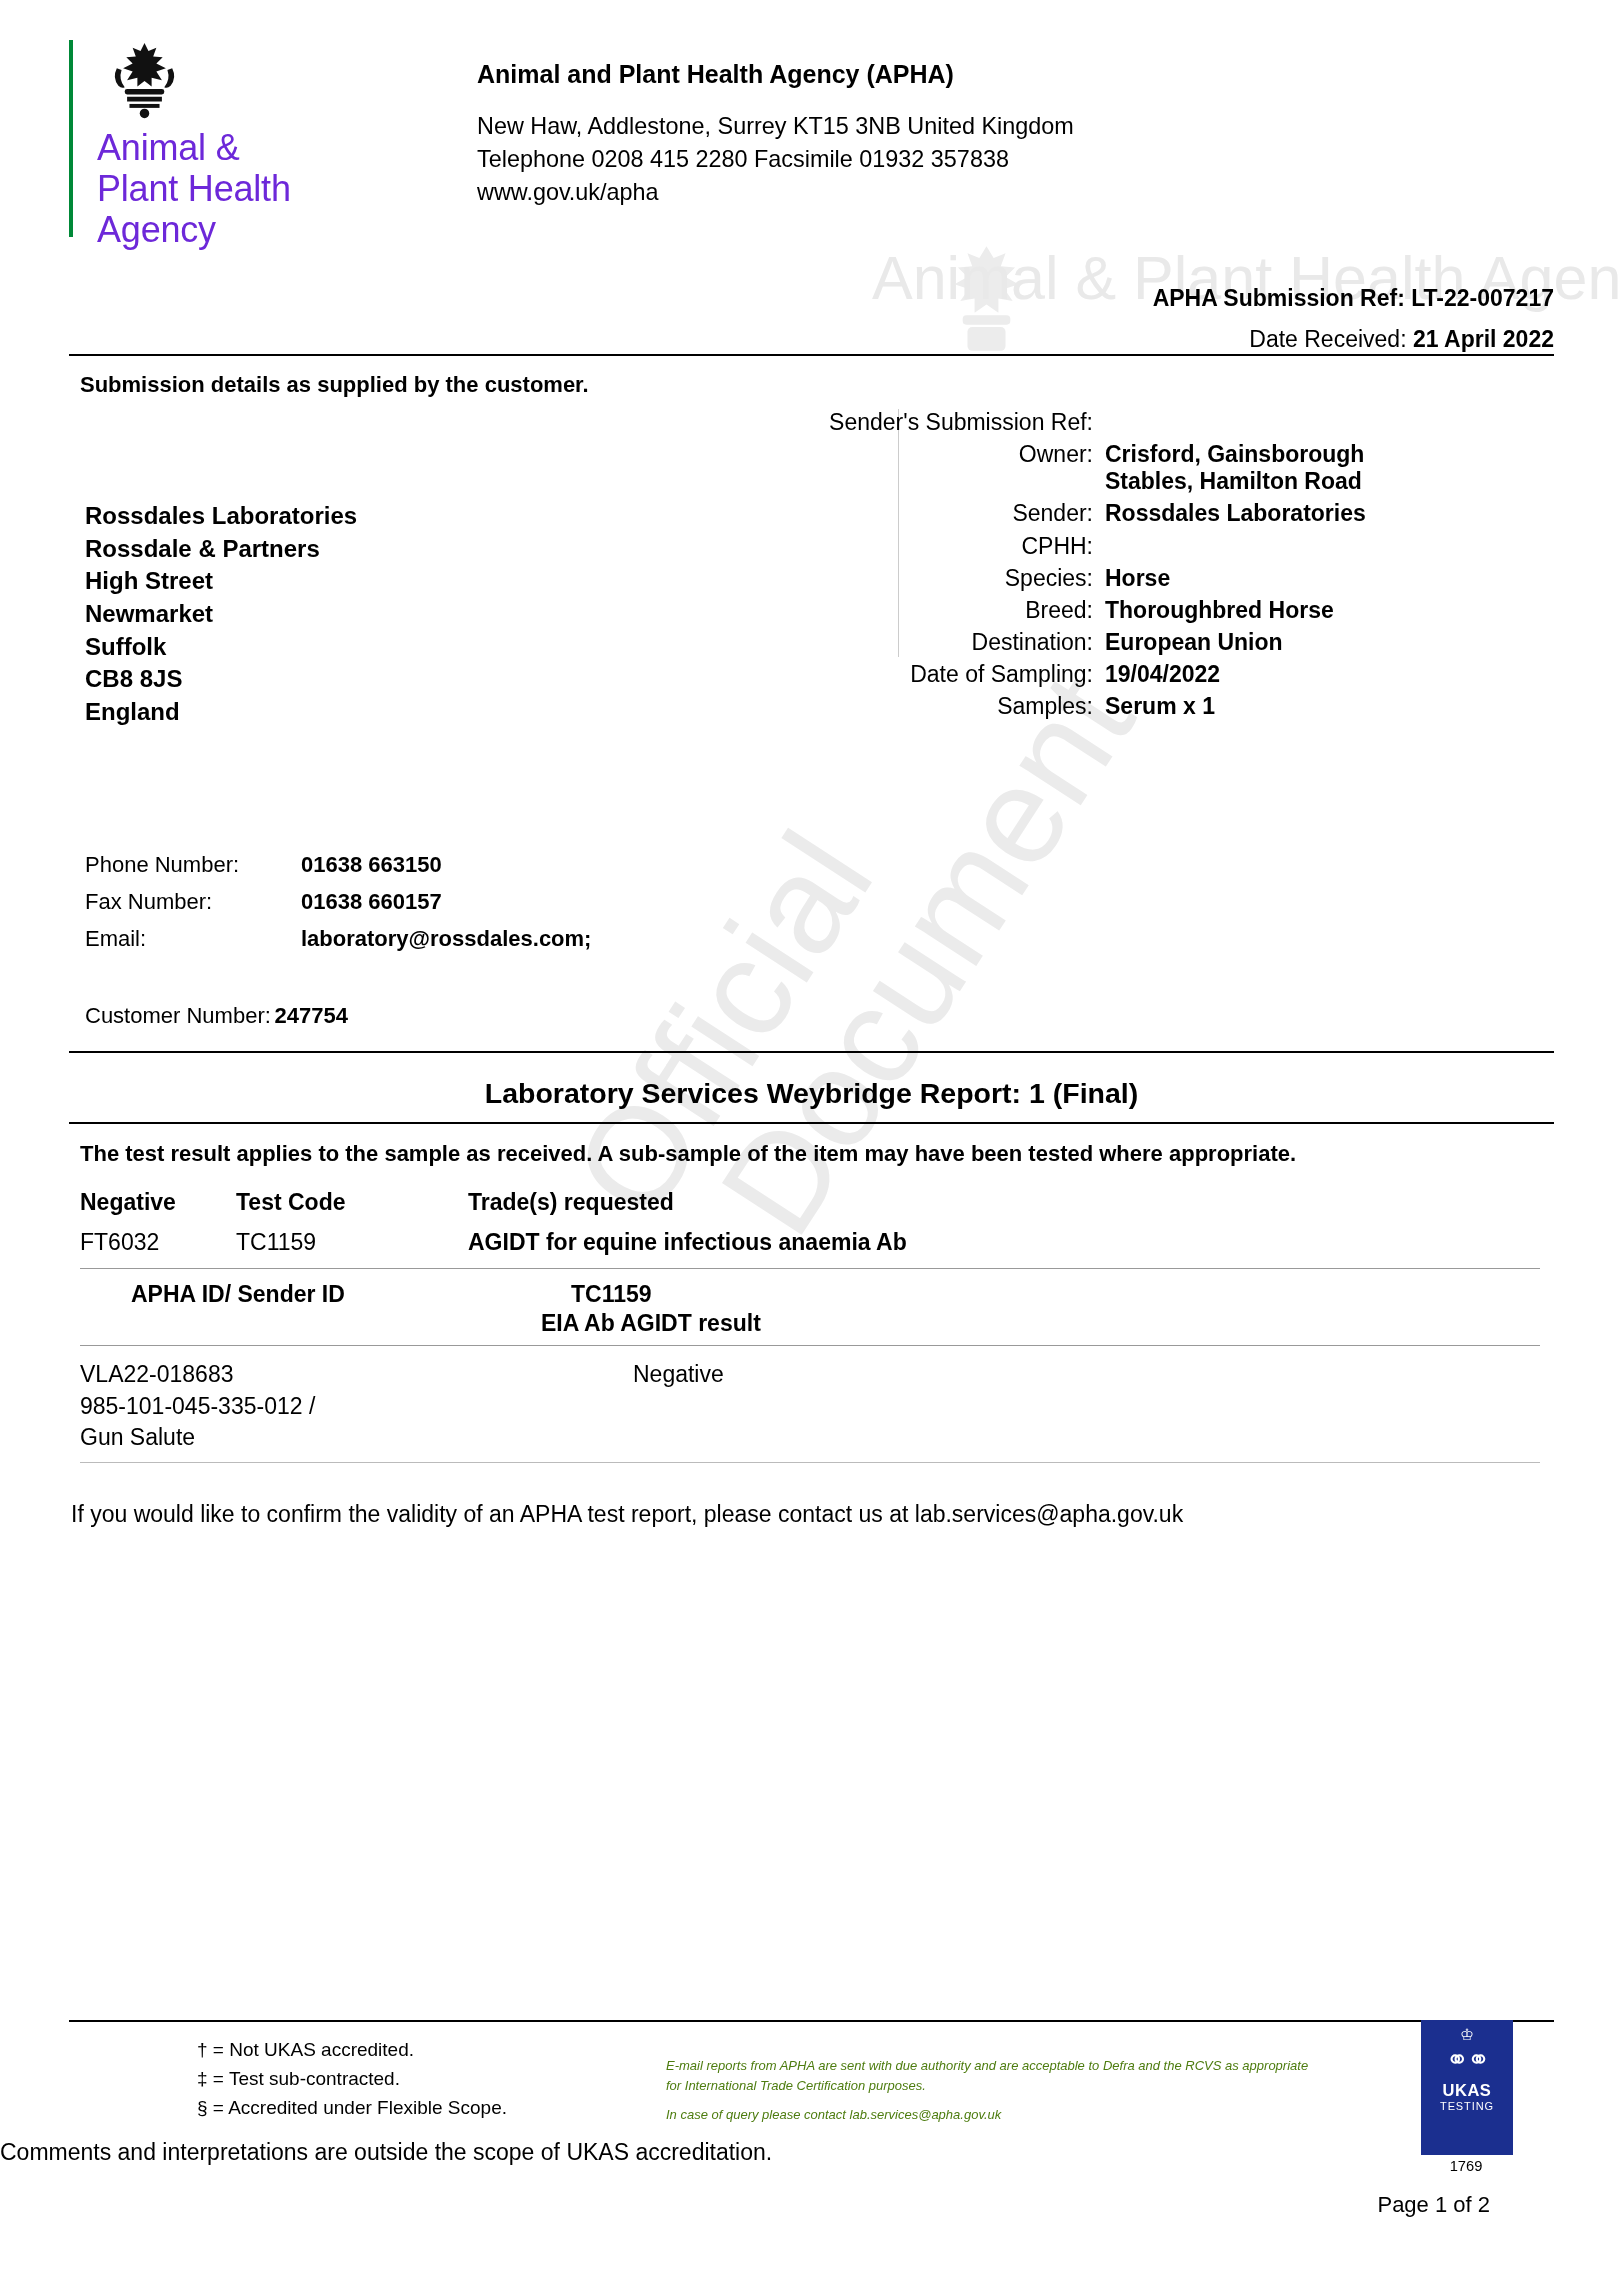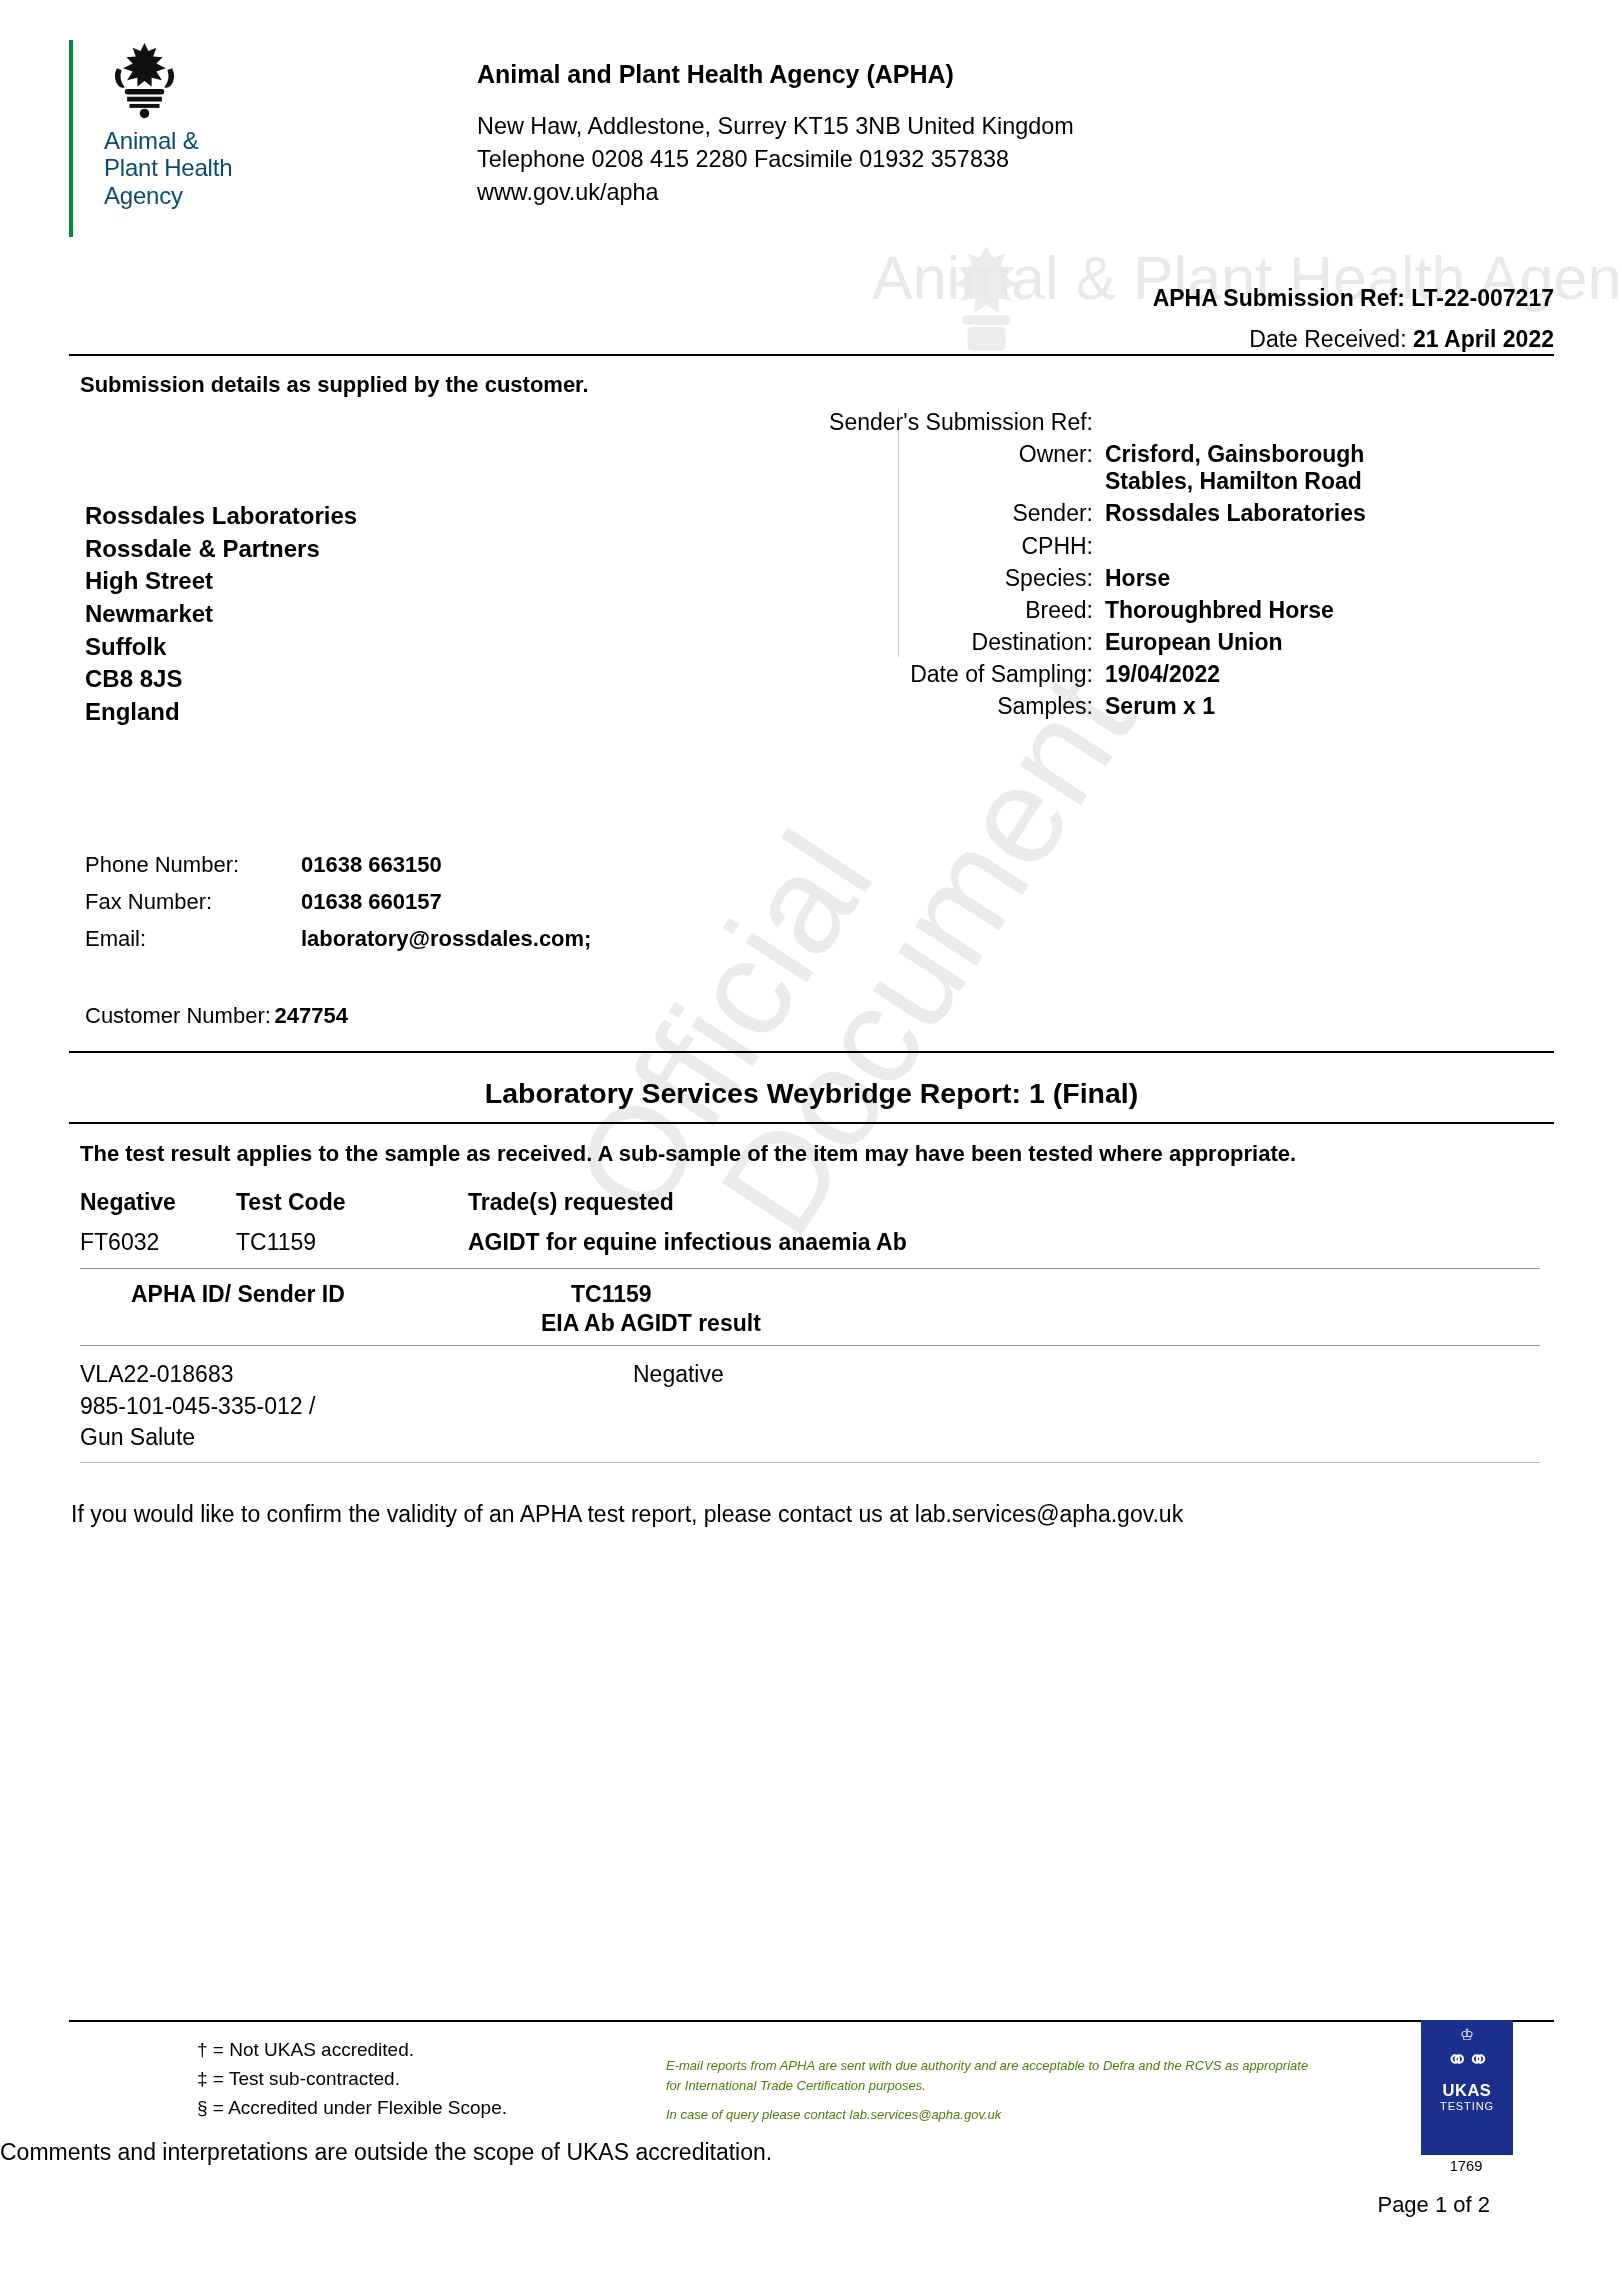--- a/index.html
+++ b/index.html
@@ -95,25 +95,25 @@
   }
   .logo-crest {
     position: absolute;
     left: 32px;
     top: 13.8px;
     width: 87px;
     height: 80px;
   }
   .logo-text {
     position: absolute;
-    left: 35px;
+    left: 28px;
     top: 99px;
-    font-size: 24px;
+    font-size: 36px;
     line-height: 1.15;
-    color: #0c4a6e;
+    color: #6d28d9;
     letter-spacing: -0.2px;
     white-space: pre-line;
   }
 
   .org-title {
     position: absolute;
     left: 477px;
     top: 60px;
     font-size: 25px;
     font-weight: bold;

